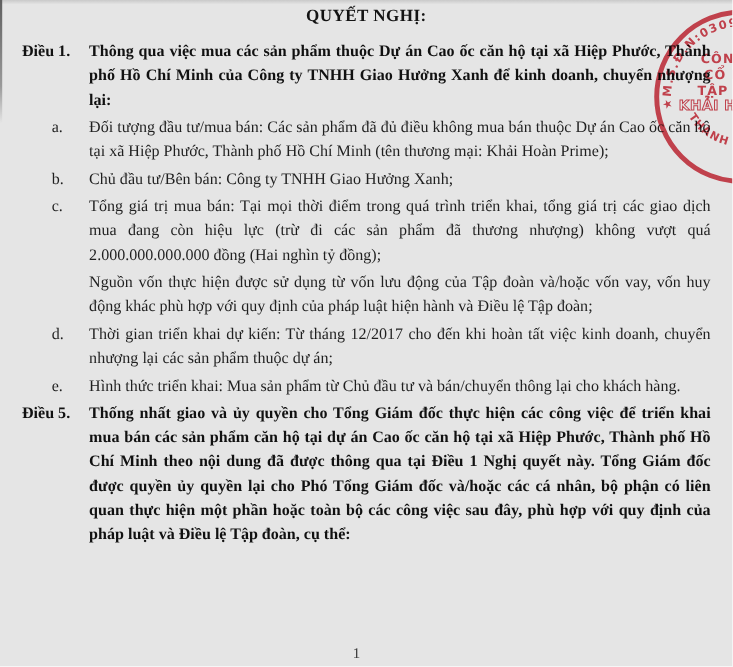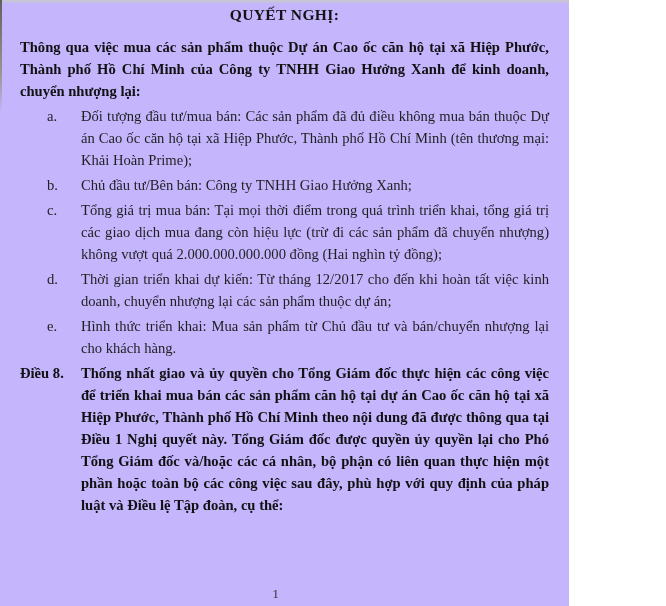--- a/index.html
+++ b/index.html
@@ -1,18 +1,18 @@
 <!DOCTYPE html>
 <html><head>
 <meta charset="utf-8">
 <style>
   html,body { margin:0; padding:0; background:#ffffff; }
   .page {
-    position:relative; width:569px; height:606px;
-    background:#c4b5fd; overflow:hidden;
+    position:relative; width:666px; height:606px;
+    background:#e5e5e5; overflow:hidden;
     font-family:"Liberation Serif","DejaVu Serif",serif;
     color:#1f1f1f;
   }
   .content { position:absolute; left:0; top:0; right:0; padding:4px 20px 0 20px; box-sizing:border-box; }
   .title {
     text-align:center; font-weight:bold; font-size:15.5px; letter-spacing:.4px;
     color:#141414; line-height:22px; margin-bottom:10px;
   }
   .row { display:flex; margin-bottom:3px; font-size:14.6px; line-height:22px; }
   .row .lbl { flex:0 0 auto; }
@@ -49,44 +49,49 @@
 
 <div class="page">
 
   <div class="edge-top"></div>
   <div class="edge-left"></div>
 
   <div class="content">
     <div class="title">QUYẾT NGHỊ:</div>
     <div id="doc-body">
         <div class="row article">
+          <span class="lbl">Điều 1.</span>
           <div class="txt">Thông qua việc mua các sản phẩm thuộc Dự án Cao ốc căn hộ tại xã Hiệp Phước, Thành phố Hồ Chí Minh của Công ty TNHH Giao Hưởng Xanh để kinh doanh, chuyển nhượng lại:</div>
         </div>
         <div class="row item">
           <span class="lbl">a.</span>
           <div class="txt">Đối tượng đầu tư/mua bán: Các sản phẩm đã đủ điều không mua bán thuộc Dự án Cao ốc căn hộ tại xã Hiệp Phước, Thành phố Hồ Chí Minh (tên thương mại: Khải Hoàn Prime);</div>
         </div>
         <div class="row item">
           <span class="lbl">b.</span>
           <div class="txt">Chủ đầu tư/Bên bán: Công ty TNHH Giao Hưởng Xanh;</div>
         </div>
         <div class="row item">
           <span class="lbl">c.</span>
-          <div class="txt">Tổng giá trị mua bán: Tại mọi thời điểm trong quá trình triển khai, tổng giá trị các giao dịch mua đang còn hiệu lực (trừ đi các sản phẩm đã chuyển nhượng) không vượt quá 2.000.000.000.000 đồng (Hai nghìn tỷ đồng);</div>
+          <div class="txt">Tổng giá trị mua bán: Tại mọi thời điểm trong quá trình triển khai, tổng giá trị các giao dịch mua đang còn hiệu lực (trừ đi các sản phẩm đã thương nhượng) không vượt quá 2.000.000.000.000 đồng (Hai nghìn tỷ đồng);</div>
+        </div>
+        <div class="row continuation">
+          <span class="lbl"></span>
+          <div class="txt">Nguồn vốn thực hiện được sử dụng từ vốn lưu động của Tập đoàn và/hoặc vốn vay, vốn huy động khác phù hợp với quy định của pháp luật hiện hành và Điều lệ Tập đoàn;</div>
         </div>
         <div class="row item">
           <span class="lbl">d.</span>
           <div class="txt">Thời gian triển khai dự kiến: Từ tháng 12/2017 cho đến khi hoàn tất việc kinh doanh, chuyển nhượng lại các sản phẩm thuộc dự án;</div>
         </div>
         <div class="row item">
           <span class="lbl">e.</span>
-          <div class="txt">Hình thức triển khai: Mua sản phẩm từ Chủ đầu tư và bán/chuyển nhượng lại cho khách hàng.</div>
+          <div class="txt">Hình thức triển khai: Mua sản phẩm từ Chủ đầu tư và bán/chuyển thông lại cho khách hàng.</div>
         </div>
         <div class="row article">
-          <span class="lbl">Điều 8.</span>
+          <span class="lbl">Điều 5.</span>
           <div class="txt">Thống nhất giao và ủy quyền cho Tổng Giám đốc thực hiện các công việc để triển khai mua bán các sản phẩm căn hộ tại dự án Cao ốc căn hộ tại xã Hiệp Phước, Thành phố Hồ Chí Minh theo nội dung đã được thông qua tại Điều 1 Nghị quyết này. Tổng Giám đốc được quyền ủy quyền lại cho Phó Tổng Giám đốc và/hoặc các cá nhân, bộ phận có liên quan thực hiện một phần hoặc toàn bộ các công việc sau đây, phù hợp với quy định của pháp luật và Điều lệ Tập đoàn, cụ thể:</div>
         </div>
       </div>
   </div>
 
   <div class="page-num">1</div>
 
   <svg class="seal" viewBox="0 0 666 606" aria-hidden="true">
     <defs>
       <path id="sealArcTop" d="M 611 99 A 64 64 0 0 1 674 24" fill="none"></path>

